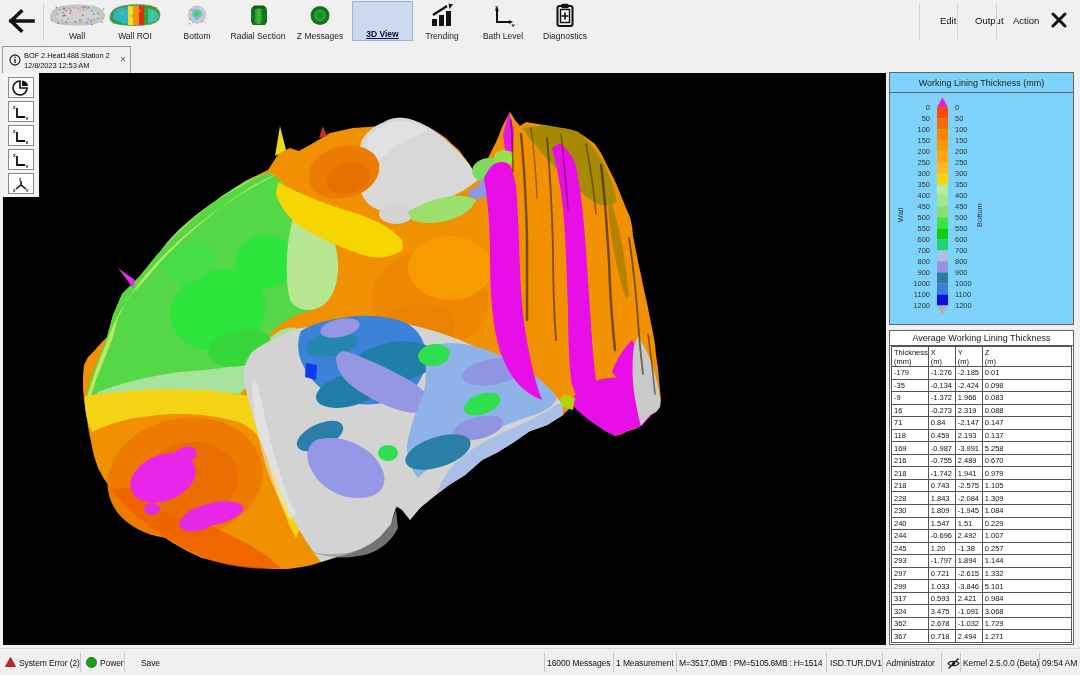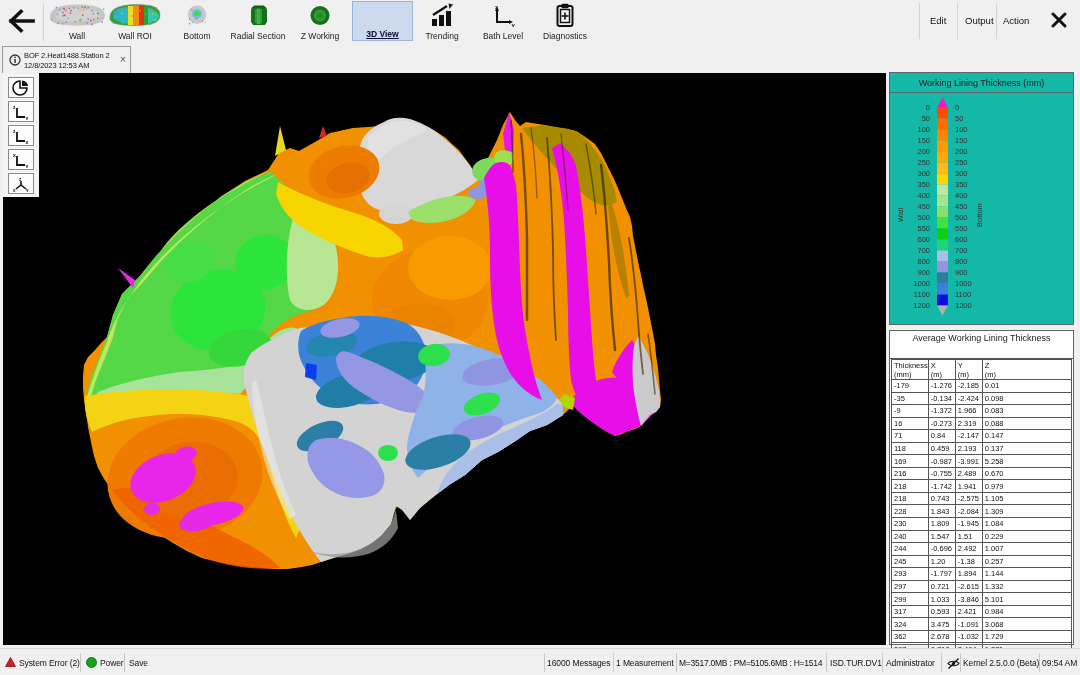--- a/index.html
+++ b/index.html
@@ -1,33 +1,33 @@
 <!DOCTYPE html>
 <html><head><meta charset="utf-8"><style>
 * { margin:0; padding:0; box-sizing:border-box; }
 html,body { width:1080px; height:675px; background:#f0f0f0;
   font-family:"Liberation Sans", sans-serif; overflow:hidden; position:relative; }
 .abs { position:absolute; }
 .tlabel { position:absolute; font-size:8.5px; color:#222; text-align:center; top:31px; }
-.menu { position:absolute; font-size:9.5px; color:#111; top:15px; }
+.menu { position:absolute; font-size:9.5px; color:#111; top:15px;margin-left:10px; }
 .vsep { position:absolute; width:1px; background:#d4d4d4; top:3px; height:36px; }
 .sl { font-size:7.5px; fill:#333; font-family:"Liberation Sans",sans-serif; }
 #tab { position:absolute; left:2px; top:46px; width:129px; height:27px;
   background:#f0f0f0; border:1px solid #999; border-bottom:none; font-size:7.5px; color:#111; letter-spacing:-0.1px; }
 #canvas { position:absolute; left:3px; top:73px; width:883px; height:572px;
   background:#000; }
 .lbtn { position:absolute; left:5px; width:26px; height:21px; background:#fdfdfd;
   border:1px solid #8a8a8a; display:flex; align-items:center; justify-content:center; }
 #p1 { position:absolute; left:889px; top:72px; width:185px; height:253px;
-  background:#14b8a6; border:1px solid #646464; }
+  background:#7dd3fc; border:1px solid #646464; }
 #p1h { border-bottom:1px solid #646464; height:20px; line-height:20px;
   text-align:center; font-size:9px; color:#222; }
 #p2 { position:absolute; left:889px; top:330px; width:185px; height:315px;
   background:#fff; border:1px solid #646464; }
-#p2h { height:28px; line-height:15px; text-align:center; font-size:9px; color:#222;
+#p2h { height:15px; line-height:15px; text-align:center; font-size:9px; color:#222;
   border-bottom:1px solid #555; }
 table { border-collapse:collapse; margin-left:1px; margin-top:0px; }
 td,th { border:1px solid #555; font-size:7.5px; font-weight:normal; color:#111;
   text-align:left; padding:0 0 0 2px; height:12.55px; line-height:9px; }
 th { vertical-align:top; padding-top:1px; }
 #statusbar { position:absolute; left:0; top:648px; width:1080px; height:27px;
   background:#f0f0f0; border-top:1px solid #d9d9d9; font-size:9px; color:#111; }
 .sbt { position:absolute; top:9px; font-size:8.5px; letter-spacing:-0.1px; white-space:nowrap;text-align:center; }
 .ssep { position:absolute; top:4px; height:19px; width:1px; background:#c8c8c8; }
 </style></head><body>
@@ -140,21 +140,21 @@
       <rect x="6" y="5" width="7" height="16" rx="3" fill="#2f9e32"></rect>
       <rect x="8" y="5" width="3" height="16" fill="#3cb23e"></rect>
       <rect x="4" y="2.5" width="12" height="3" rx="1.5" fill="#145f18"></rect>
     </svg></div>
 <div class="tlabel" style="left:223px;width:70px">Radial Section</div>
 <div class="abs" style="left:310px;top:5px"><svg width="20" height="21" viewBox="0 0 20 21">
       <circle cx="10" cy="10.5" r="9.5" fill="#17701c"></circle>
       <circle cx="10" cy="10.5" r="6" fill="#2f9e32"></circle>
       <circle cx="10" cy="10.5" r="3" fill="#27892c"></circle>
     </svg></div>
-<div class="tlabel" style="left:290px;width:60px">Z Working</div>
+<div class="tlabel" style="left:290px;width:60px">Z Messages</div>
 <div class="abs" style="left:352px;top:1px;width:61px;height:40px;background:#cdd9ee;border:1px solid #9ab4dc"></div>
 <div class="tlabel" style="left:352px;width:61px;top:29px"><span style="text-decoration:underline;color:#0a0a32;font-weight:bold">3D View</span></div>
 <div class="abs" style="left:431px;top:3px"><svg width="24" height="24" viewBox="0 0 24 24">
       <rect x="1" y="16" width="5" height="7" fill="#111"></rect>
       <rect x="8" y="12" width="5" height="11" fill="#111"></rect>
       <rect x="15" y="8" width="5" height="15" fill="#111"></rect>
       <path d="M 2,12 L 16,3" stroke="#111" stroke-width="2.2" fill="none"></path>
       <polygon points="17.5,0.5 22,1.5 18.5,6" fill="#111"></polygon>
     </svg></div>
 <div class="tlabel" style="left:412px;width:60px">Trending</div>
@@ -532,21 +532,21 @@
  <svg class="abs" style="left:5px;top:8px" width="11" height="10" viewBox="0 0 11 10">
   <polygon points="5.5,0.5 10.5,9.5 0.5,9.5" fill="#d22020" stroke="#8a1010" stroke-width="0.8"></polygon>
     </svg>
  <div class="sbt" style="left:19px">System Error (2)</div>
  <div class="ssep" style="left:80px"></div>
  <svg class="abs" style="left:86px;top:8px" width="11" height="11" viewBox="0 0 11 11">
   <circle cx="5.5" cy="5.5" r="5" fill="#18a018" stroke="#0a600a" stroke-width="0.8"></circle>
     </svg>
  <div class="sbt" style="left:100px">Power</div>
  <div class="ssep" style="left:124px"></div>
- <div class="sbt" style="left:129px">Save</div>
+ <div class="sbt" style="left:141px">Save</div>
  <div class="ssep" style="left:544px"></div>
  <div class="sbt" style="left:547px">16000 Messages</div>
  <div class="ssep" style="left:613px"></div>
  <div class="sbt" style="left:616px">1 Measurement</div>
  <div class="ssep" style="left:676px"></div>
  <div class="sbt" style="left:679px;letter-spacing:-0.25px">M=3517.0MB : PM=5105.6MB : H=1514</div>
  <div class="ssep" style="left:826px"></div>
  <div class="sbt" style="left:830px">ISD.TUR.DV1</div>
  <div class="ssep" style="left:882px"></div>
  <div class="sbt" style="left:886px">Administrator</div>

